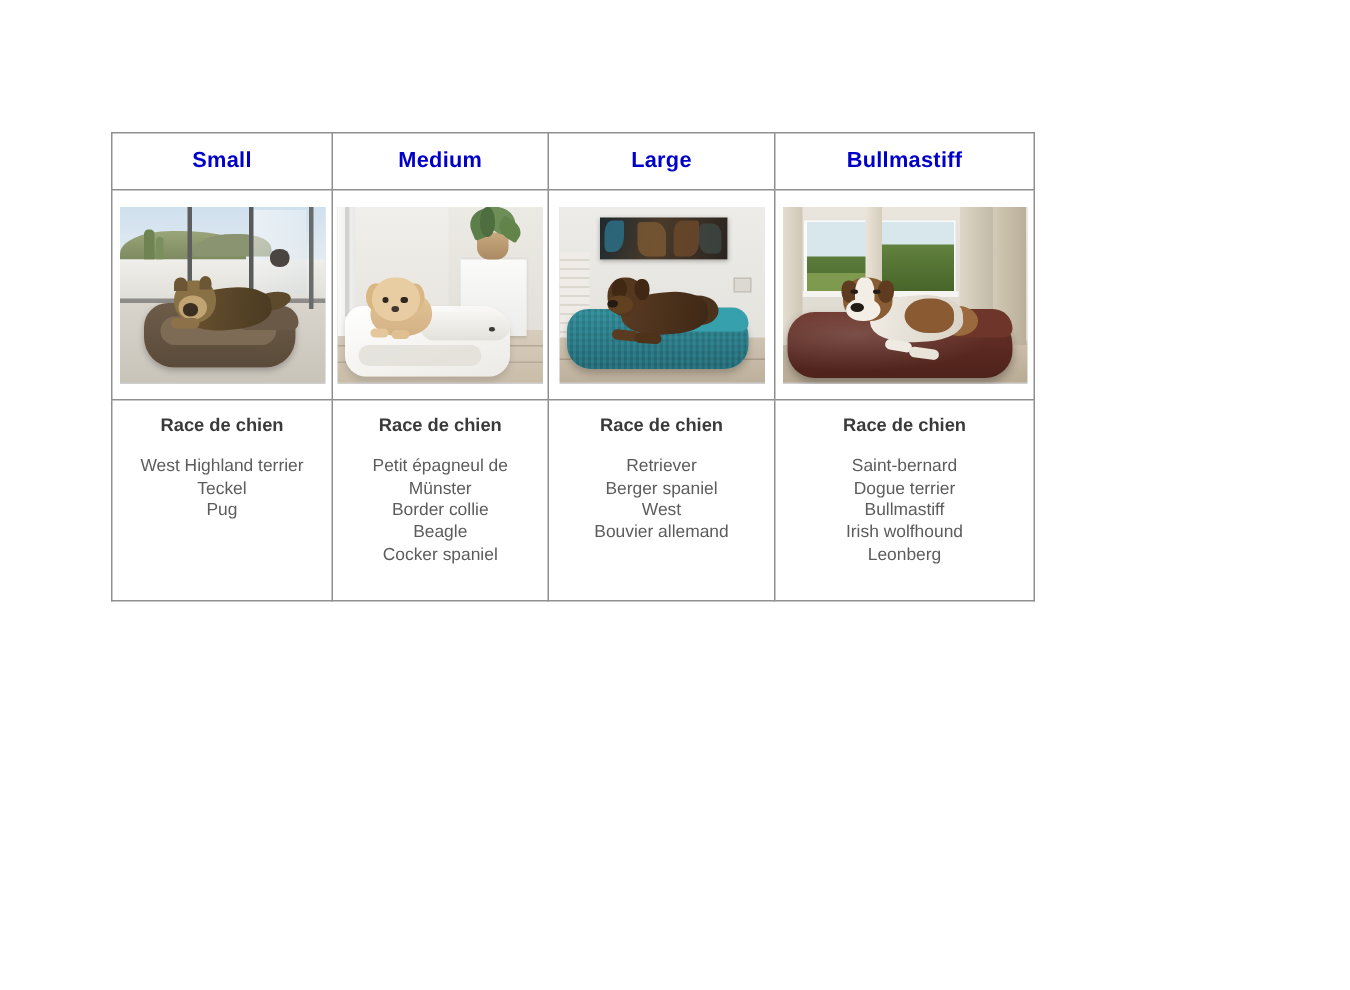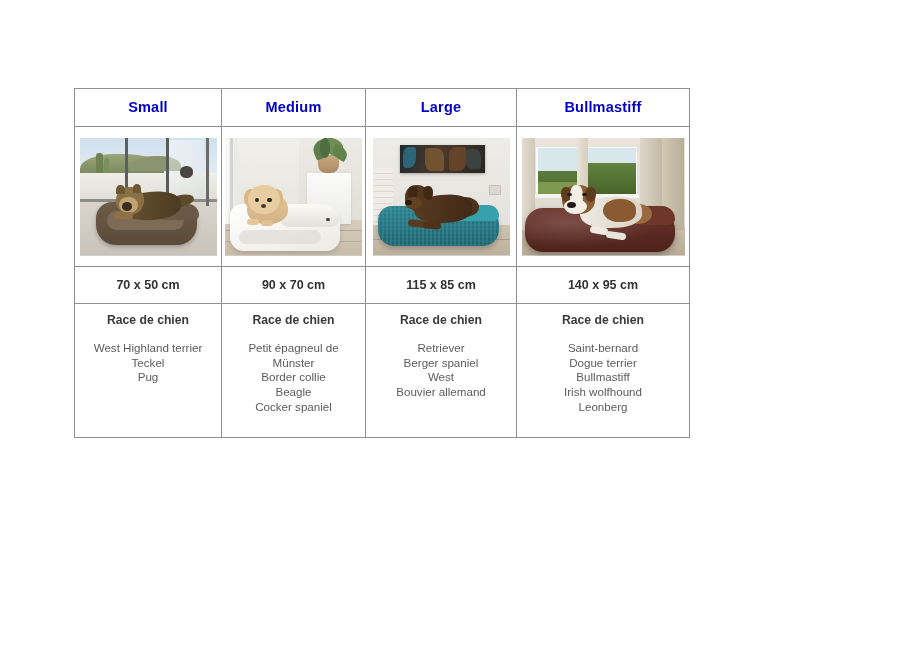--- a/index.html
+++ b/index.html
@@ -377,34 +377,20 @@
               <div class="sh x1-dogeye2"></div>
               <div class="sh x1-dogmuz"></div>
               <div class="sh x1-dognose"></div>
               <div class="sh x1-dogpaw1"></div>
               <div class="sh x1-dogpaw2"></div>
             </div>
           </div>
         </td>
       </tr>
 
-      <tr class="dim-row">
-        <td>
-          <div class="dim-label">70 x 50 cm</div>
-        </td>
-        <td>
-          <div class="dim-label">90 x 70 cm</div>
-        </td>
-        <td>
-          <div class="dim-label">115 x 85 cm</div>
-        </td>
-        <td>
-          <div class="dim-label">140 x 95 cm</div>
-        </td>
-      </tr>
 
       <tr class="breed-row">
         <td>
           <div class="breed-title">Race de chien</div>
           <ul class="breed-list">
             <li>West Highland terrier</li>
             <li>Teckel</li>
             <li>Pug</li>
           </ul>
         </td>

